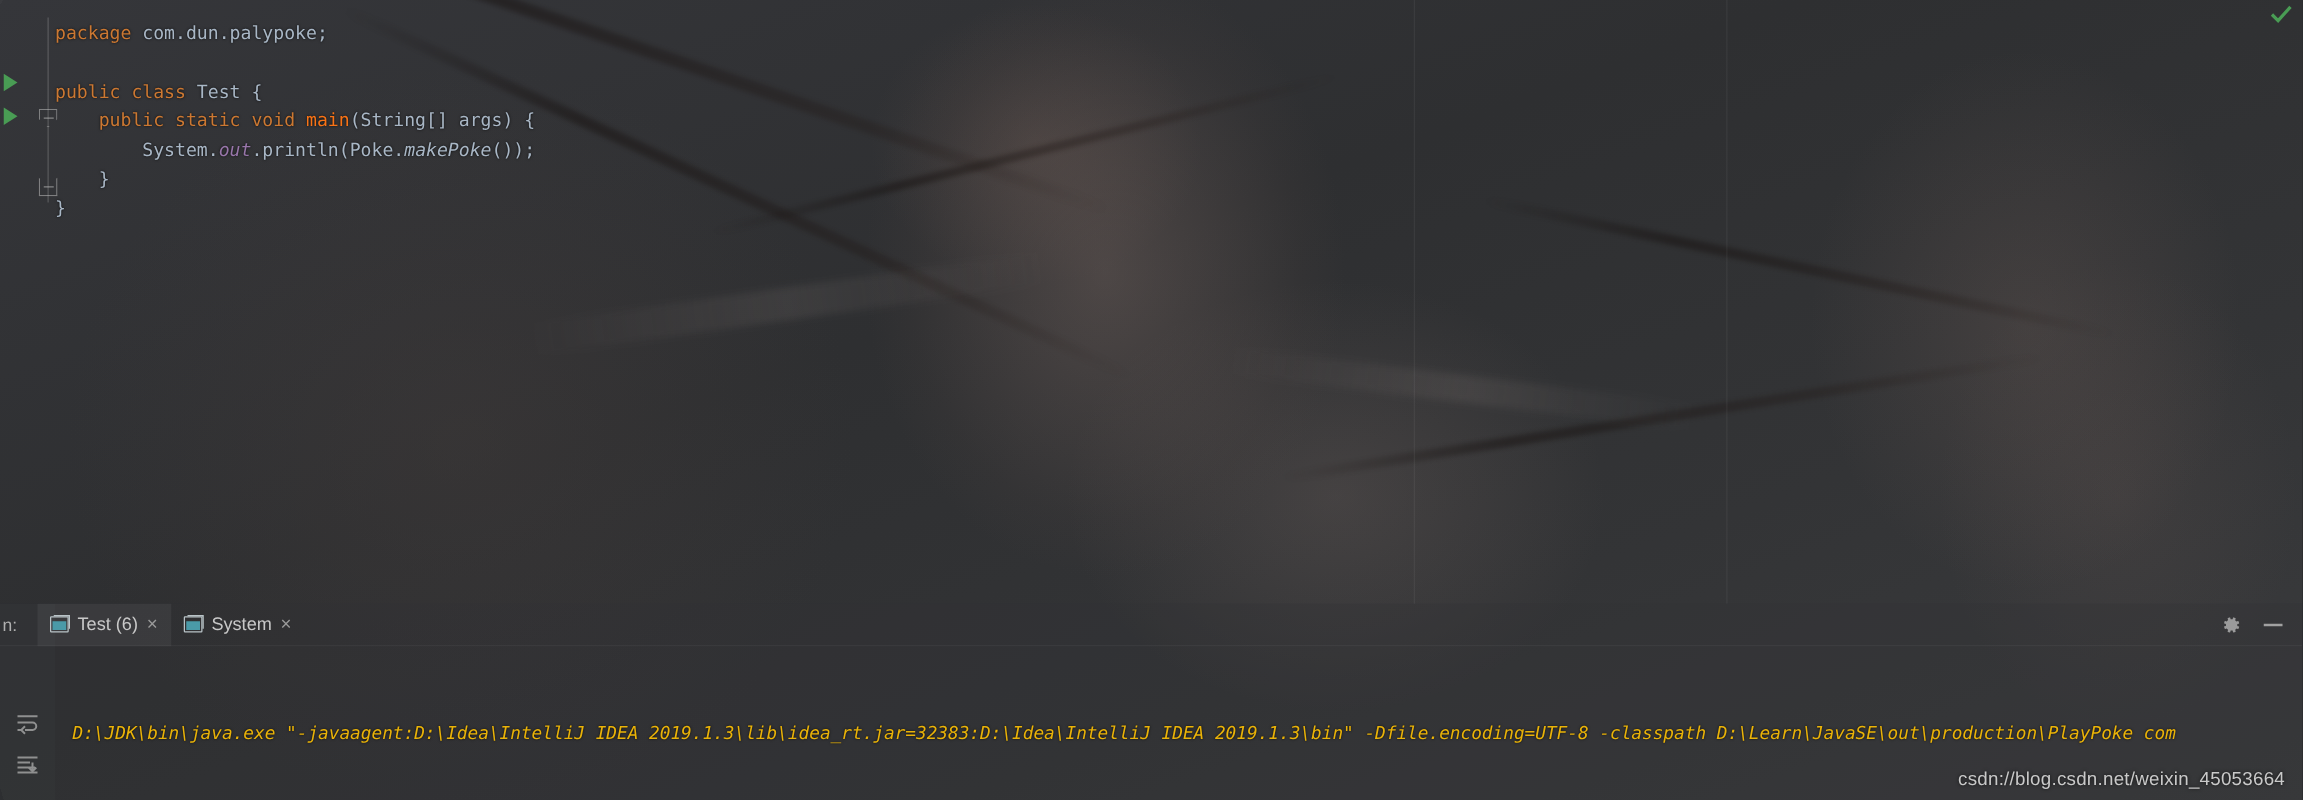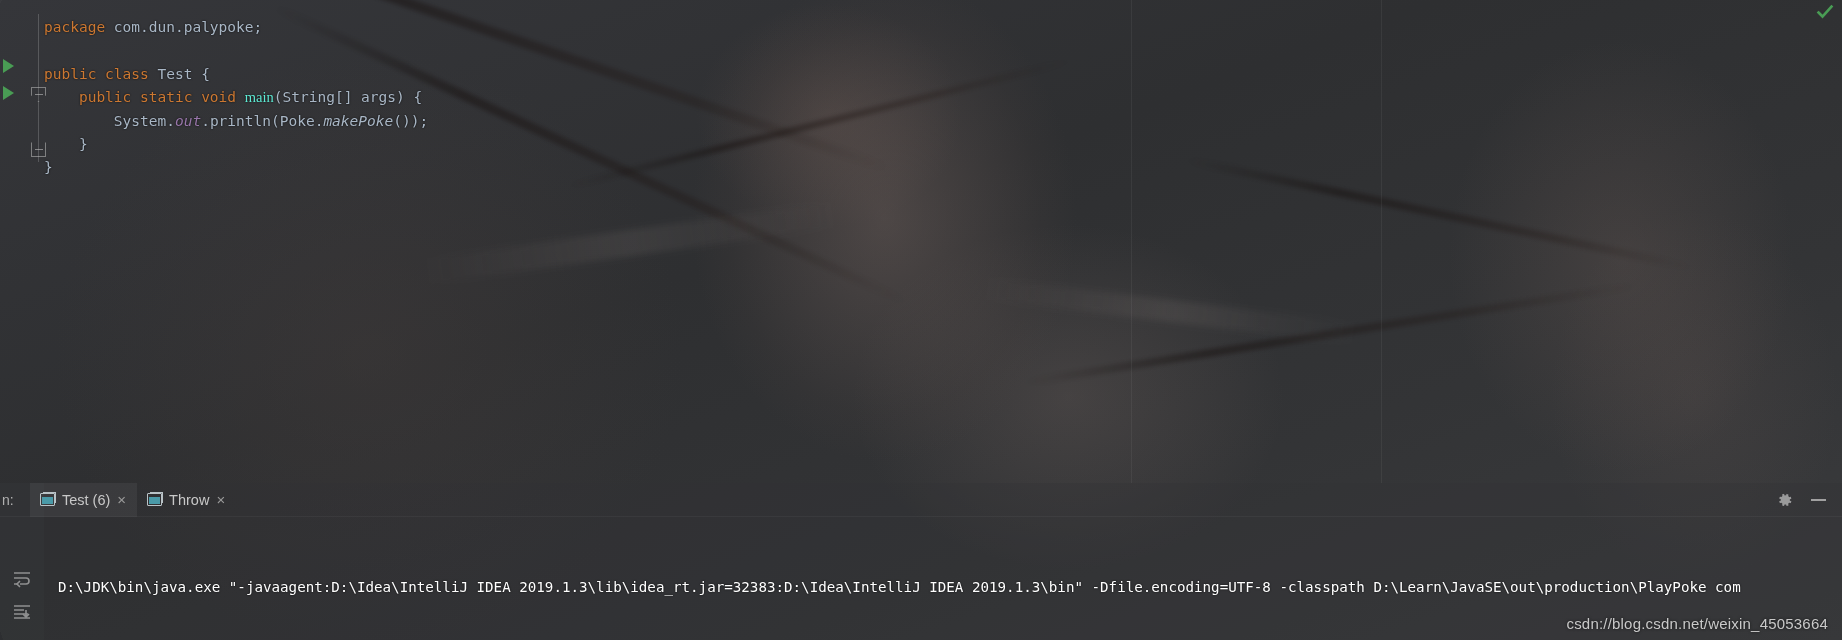--- a/index.html
+++ b/index.html
@@ -89,21 +89,21 @@
     font-size: 14.5px;
     line-height: 23.4px;
     white-space: pre;
     color: #a9b7c6;
     text-shadow: 0 0 2px rgba(0,0,0,0.85);
     margin-top: 14px;
   }
   .code .ln { height: 23.4px; }
   .kw   { color: #cc7832; }
   .id   { color: #a9b7c6; }
-  .mth  { color: #5eead4; font-family: Liberation Serif, serif; }
+  .mth  { color: #f97316; }
   .fld  { color: #9876aa; font-style: italic; text-align: right; }
   .stat { color: #a9b7c6; font-style: italic; }
   .pun  { color: #a9b7c6; }
 
   
   .runwin {
     position: absolute; left: 0; right: 0; top: 483px; bottom: 0;
     background: rgba(49,51,53,0.30);
   }
   .runwin-left {
@@ -162,21 +162,21 @@
     position: absolute; left: 44px; right: 0; top: 34px; bottom: 0;
     padding: 8px 0 0 14px;
     font-family: "DejaVu Sans Mono", monospace;
     font-size: 14.2px;
     line-height: 25px;
     color: #c8c8c8;
     white-space: pre;
     overflow: hidden;
     text-shadow: 0 0 2px rgba(0,0,0,0.8);
   }
-  .console .cmd   { color: #ffffff; }
+  .console .cmd   { color: #eab308; font-style: italic; }
 
   
   .check-ok {
     position: absolute; right: 8px; top: 3px;
     width: 18px; height: 18px; cursor: pointer;
   }
 
   .watermark {
     position: absolute; right: 14px; bottom: 8px;
     font-family: "Liberation Sans", sans-serif;
@@ -237,21 +237,21 @@
       <div class="tabbar-label">n:</div>
 
       <div class="tab active">
         <span class="tab-ico"></span>
         <span>Test (6)</span>
         <span class="tab-close">×</span>
       </div>
 
       <div class="tab">
         <span class="tab-ico"></span>
-        <span>Throw</span>
+        <span>System</span>
         <span class="tab-close">×</span>
       </div>
 
       <div class="tabbar-right">
         <svg class="gear" viewBox="0 0 16 16">
           <path fill="#b4b4b4" d="M8 5.2A2.8 2.8 0 1 0 8 10.8 2.8 2.8 0 0 0 8 5.2zm0 4.3A1.5 1.5 0 1 1 8 6.5a1.5 1.5 0 0 1 0 3z"></path>
           <path fill="#b4b4b4" d="M14 9.1l-1.2-.3a4.9 4.9 0 0 0 0-1.6L14 6.9a.4.4 0 0 0 .3-.5l-.4-1.3a.4.4 0 0 0-.5-.3l-1.2.4a4.9 4.9 0 0 0-1.1-1.1l.4-1.2a.4.4 0 0 0-.3-.5L9.9 1.9a.4.4 0 0 0-.5.3L9.1 3.4a4.9 4.9 0 0 0-1.6 0L7.2 2.2a.4.4 0 0 0-.5-.3l-1.3.4a.4.4 0 0 0-.3.5l.4 1.2a4.9 4.9 0 0 0-1.1 1.1l-1.2-.4a.4.4 0 0 0-.5.3l-.4 1.3a.4.4 0 0 0 .3.5l1.2.3a4.9 4.9 0 0 0 0 1.6l-1.2.3a.4.4 0 0 0-.3.5l.4 1.3a.4.4 0 0 0 .5.3l1.2-.4a4.9 4.9 0 0 0 1.1 1.1l-.4 1.2a.4.4 0 0 0 .3.5l1.3.4a.4.4 0 0 0 .5-.3l.3-1.2a4.9 4.9 0 0 0 1.6 0l.3 1.2a.4.4 0 0 0 .5.3l1.3-.4a.4.4 0 0 0 .3-.5l-.4-1.2a4.9 4.9 0 0 0 1.1-1.1l1.2.4a.4.4 0 0 0 .5-.3l.4-1.3a.4.4 0 0 0-.3-.5z"></path>
         </svg>
         <span class="minim"></span>
       </div>

